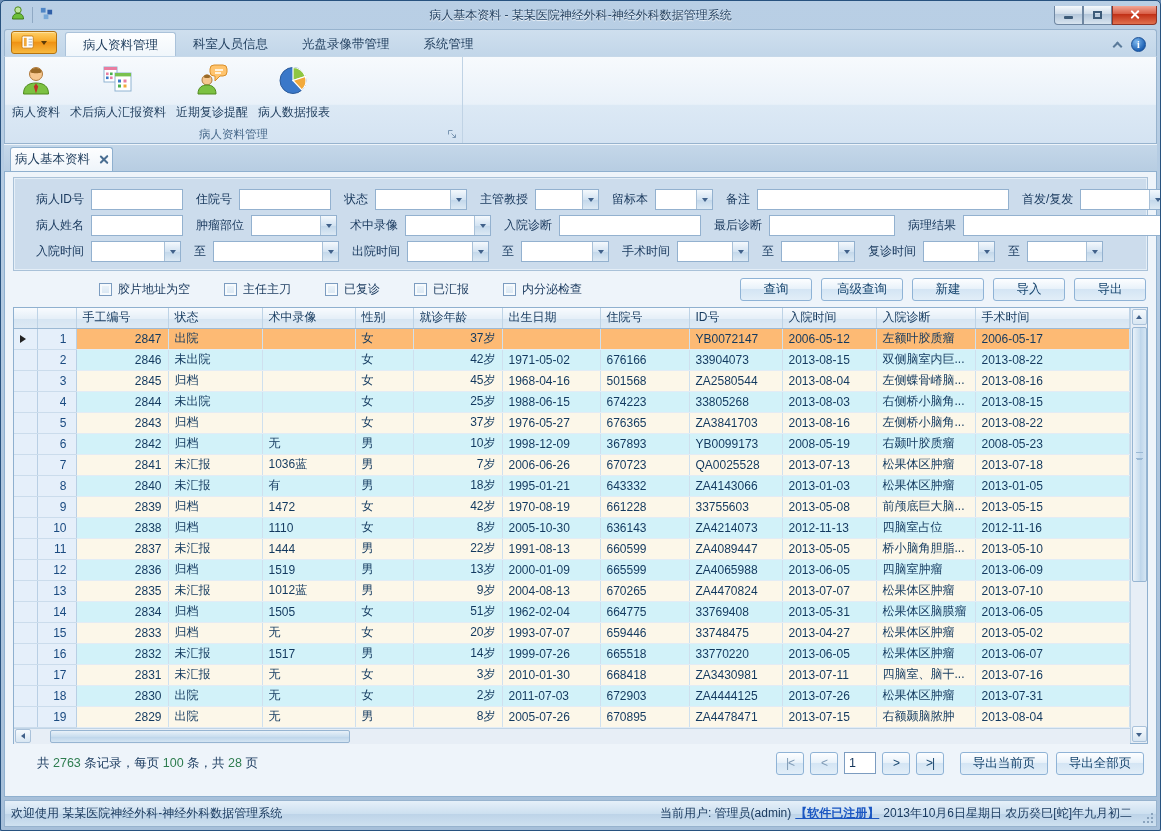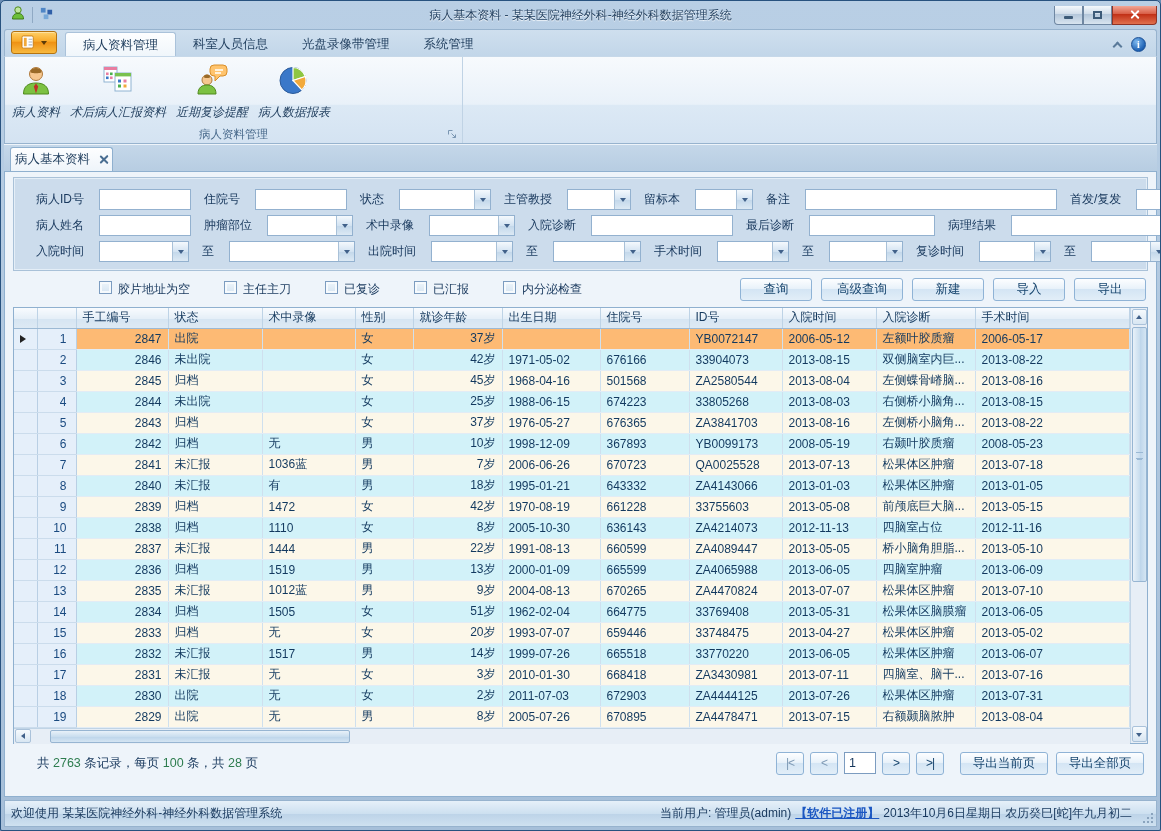--- a/index.html
+++ b/index.html
@@ -33,47 +33,47 @@
   .app-arrow{width:0;height:0;border:3.5px solid transparent;border-top:4.5px solid #5a3a08;margin-top:4px;}
   .rtabs{display:flex;height:100%;align-items:flex-end;}
   .rtab{height:24px;line-height:24px;padding:0 17px;font-size:12.5px;color:#1e3c5c;cursor:default;}
   .rtab.active{background:linear-gradient(#fdfeff,#f0f6fb);border:1px solid #aac2da;border-bottom:none;border-radius:3px 3px 0 0;}
   .ribbon-right{margin-left:auto;display:flex;align-items:center;gap:10px;padding-right:10px;margin-bottom:4px;}
   .chev-up{width:7px;height:7px;border-left:2px solid #5a7a9a;border-top:2px solid #5a7a9a;transform:rotate(45deg);margin-top:3px;}
   .info-icon{width:15px;height:15px;border-radius:50%;background:radial-gradient(circle at 35% 30%,#7db8ee,#1f62b4 70%,#14488c);border:1px solid #1a4f96;color:#fff;font-size:10px;font-weight:bold;font-family:"Liberation Serif",serif;display:flex;align-items:center;justify-content:center;}
   
   .ribbon-body{height:88px;background:linear-gradient(#f7fafd,#e9f1f9 55%,#dcE9f5 56%,#d4e3f2);border:1px solid #97b3ce;border-top:1px solid #c6d8e9;flex:0 0 auto;display:flex;}
   .ribbon-group{width:458px;display:flex;flex-direction:column;border-right:1px solid #c0d3e5;}
-  .rg-buttons{flex:1;display:flex;align-items:flex-start;padding:3px 2px 0 2px;font-style:italic;}
+  .rg-buttons{flex:1;display:flex;align-items:flex-start;padding:3px 2px 0 2px;}
   .rbtn{display:flex;flex-direction:column;align-items:center;padding:3px 5px;border-radius:3px;cursor:default;}
   .rbtn svg{width:34px;height:34px;}
   .rbtn .lbl{font-size:12px;color:#1e3c5c;margin-top:3px;white-space:nowrap;}
   .rg-footer{height:17px;display:flex;align-items:center;justify-content:center;position:relative;font-size:11.5px;color:#47688a;}
   .dlg-launcher{position:absolute;right:4px;bottom:3px;width:11px;height:11px;}
   
   .doc-row{height:27px;background:linear-gradient(#c4d7e9,#b7cde2);display:flex;align-items:flex-end;padding-left:6px;flex:0 0 auto;border-top:1px solid #eef4fa;}
   .doc-tab{height:24px;display:flex;align-items:center;gap:9px;padding:0 4px;background:linear-gradient(#fdfeff,#eef4fa);border:1px solid #8fb0cf;border-bottom:none;border-radius:3px 3px 0 0;font-size:12.5px;color:#1e3c5c;}
   .doc-x{position:relative;width:9px;height:9px;}
   .doc-x::before,.doc-x::after{content:"";position:absolute;left:3.5px;top:-1px;width:2.4px;height:11px;background:#4a6e92;border-radius:1px;}
   .doc-x::before{transform:rotate(45deg);} .doc-x::after{transform:rotate(-45deg);}
   
   .content{flex:1;background:#eef4fa;border:1px solid #8fb0cf;display:flex;flex-direction:column;padding:5px 8px 2px 8px;min-height:0;}
   .filter-panel{background:#ccdcec;border:1px solid #a9c1d8;box-shadow:inset 0 0 0 1px #e4eef7;padding:8px 10px 6px 22px;flex:0 0 auto;}
   .f-row{display:flex;align-items:center;height:26px;}
-  .f-field{display:flex;align-items:center;margin-right:13px;gap:8px;}
+  .f-field{display:flex;align-items:center;margin-right:13px;}
   .f-field.pin-right{margin-left:auto;margin-right:2px;}
   .f-label{font-size:12px;color:#17375c;margin-right:7px;white-space:nowrap;}
   .f-input{height:21px;border:1px solid #93b1cf;background:#fff;font-size:12px;padding:0 3px;color:#17375c;}
   .combo{display:flex;height:21px;border:1px solid #93b1cf;background:#fff;}
   .combo .cbody{flex:1;}
   .combo .cbtn{width:16px;background:linear-gradient(#f4f9fd,#d3e3f2 50%,#c2d7ea 51%,#dce9f4);border-left:1px solid #a9c1d8;display:flex;align-items:center;justify-content:center;}
   .tri-down{width:0;height:0;border:3.5px solid transparent;border-top:4.5px solid #41618a;margin-top:4px;}
   
   .toolbar-row{height:36px;display:flex;align-items:center;padding:0 2px 0 86px;flex:0 0 auto;}
-  .cb{display:flex;margin-right:34px;}
+  .cb{display:flex;align-items:center;margin-right:34px;}
   .cb-box{width:13px;height:13px;border:1px solid #7c9cc0;background:linear-gradient(#eef5fb,#d6e5f2);box-shadow:inset 0 0 0 2px #f6fafd;margin-right:6px;}
   .cb-label{font-size:12px;color:#17375c;white-space:nowrap;}
   .btn{height:23px;border:1px solid #8fb3d6;border-radius:3px;background:linear-gradient(#fdfeff,#e9f2fa 45%,#d4e5f4 50%,#e2eef8);font-size:12.5px;color:#17456e;display:flex;align-items:center;justify-content:center;cursor:default;}
   .act-buttons{margin-left:auto;display:flex;gap:9px;}
   .act-buttons .btn{width:72px;}
   .act-buttons .btn.wide{width:82px;}
   
   .grid{flex:0 0 auto;height:437px;border:1px solid #8fb0cf;background:#fff;display:flex;min-height:0;}
   .grid-main{flex:1;display:flex;flex-direction:column;min-width:0;}
   table{border-collapse:collapse;table-layout:fixed;width:100%;}

